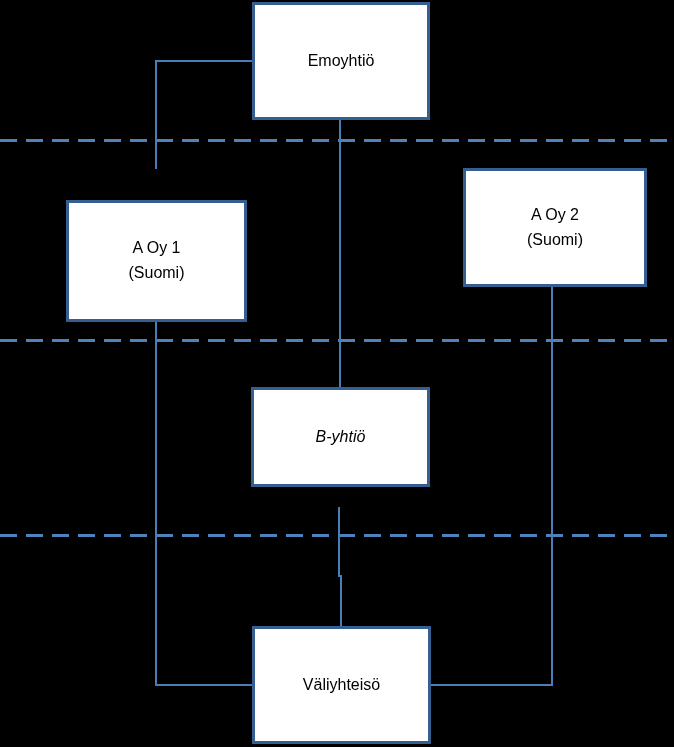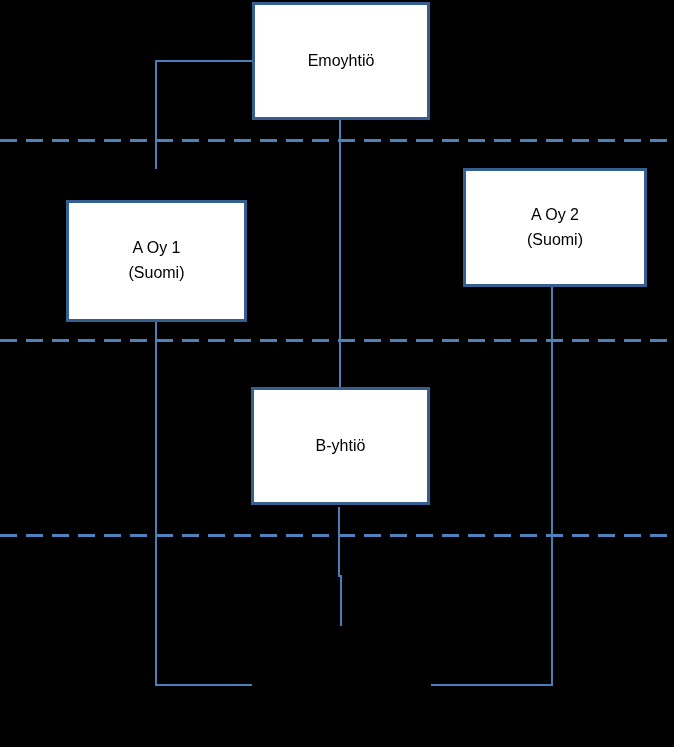--- a/index.html
+++ b/index.html
@@ -46,21 +46,21 @@
       var(--dash-color, #4f81bd) 17px,
       transparent 17px,
       transparent 26px
     );
     z-index: 1;
   }
   
   #node-emoyhtio    { left: 252px; top: 2px;   width: 178px; height: 118px; }
   #node-a-oy-1      { left: 66px;  top: 169px; width: 181px; height: 122px; margin-top: 31px; }
   #node-a-oy-2      { left: 463px; top: 168px; width: 184px; height: 119px; }
-  #node-b-yhtio     { left: 251px; top: 387px; width: 179px; height: 118px; }
+  #node-b-yhtio     { left: 251px; top: 387px; width: 179px; height: 100px; font-style: italic; }
   #node-valiyhteiso { left: 252px; top: 626px; width: 179px; height: 118px; }
   
   #divider-1 { top: 139px; }
   #divider-2 { top: 339px; }
   #divider-3 { top: 534px; }
   
   #conn-top-horizontal      { left: 155px; top: 60px;  width: 97px;  height: 2px; }
   #conn-left-vertical-upper { left: 155px; top: 60px;  width: 2px;   height: 109px; }
   #conn-left-vertical-lower { left: 155px; top: 291px; width: 2px;   height: 395px; }
   #conn-bottom-left-horizontal { left: 155px; top: 684px; width: 97px; height: 2px; }
@@ -100,14 +100,17 @@
 
   <div class="node" id="node-a-oy-2">
     <span>A Oy 2</span>
     <span>(Suomi)</span>
   </div>
 
   <div class="node" id="node-b-yhtio">
     <span>B-yhtiö</span>
   </div>
 
+  <div class="node" id="node-valiyhteiso">
+    <span>Väliyhteisö</span>
+  </div>
 
 </div>
 
 </body></html>

